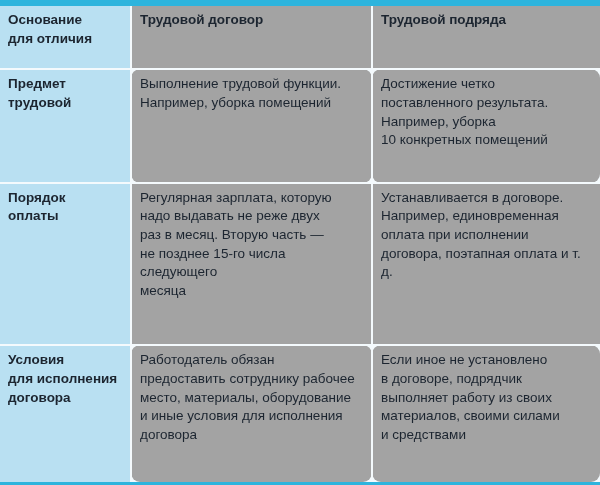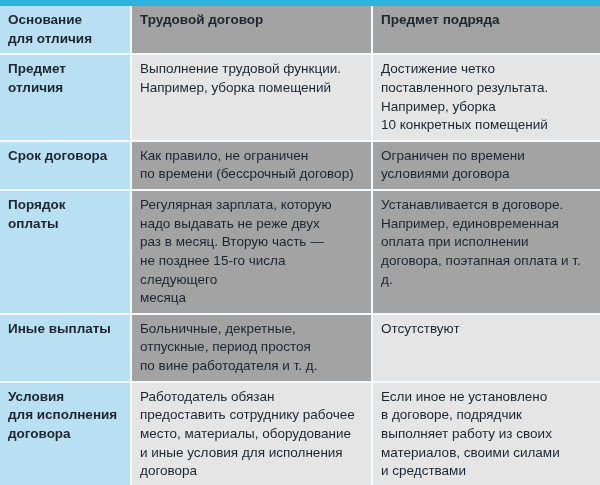--- a/index.html
+++ b/index.html
@@ -30,76 +30,62 @@
     line-height: 1.38;
   }
   
   table.cmp tr td:first-child { border-left: 0; }
   table.cmp tr td:last-child  { border-right: 0; }
   table.cmp tr:first-child td { border-top: 0; }
   table.cmp tr:last-child td  { border-bottom: 0; }
 
   .c1 { background: #b9e0f2; font-weight: bold; }      
   .m  { background: #a3a3a3; }                          
-  .l  { background: #e5e5e5; }                          
+  .l  { background: #a3a3a3; border-radius: 9px; }                          
   .hdr { font-weight: bold; padding-top: 7px; }
 </style>
 </head>
 <body>
 
 <div class="table-frame">
   <table class="cmp">
     <colgroup>
       <col style="width:131px">
       <col style="width:241px">
       <col style="width:228px">
     </colgroup>
     <tbody>
         <tr style="height:43px">
       <td class="c1 hdr">Основание
 для отличия</td>
       <td class="m hdr">Трудовой договор</td>
-      <td class="m hdr">Предмет подряда</td>
+      <td class="m hdr">Трудовой подряда</td>
     </tr>
     <tr style="height:78px">
       <td class="c1">Предмет
-отличия</td>
+трудовой</td>
       <td class="l">Выполнение трудовой функции.
 Например, уборка помещений</td>
       <td class="l">Достижение четко
 поставленного результата.
 Например, уборка
 10 конкретных помещений</td>
-    </tr>
-    <tr style="height:44px">
-      <td class="c1">Срок договора</td>
-      <td class="m">Как правило, не ограничен
-по времени (бессрочный договор)</td>
-      <td class="m">Ограничен по времени
-условиями договора</td>
     </tr>
     <tr style="height:98px">
       <td class="c1">Порядок
 оплаты</td>
       <td class="m">Регулярная зарплата, которую
 надо выдавать не реже двух
 раз в месяц. Вторую часть —
 не позднее 15-го числа следующего
 месяца</td>
       <td class="m">Устанавливается в договоре.
 Например, единовременная
 оплата при исполнении
 договора, поэтапная оплата и т. д.</td>
-    </tr>
-    <tr style="height:52px">
-      <td class="c1">Иные выплаты</td>
-      <td class="m">Больничные, декретные,
-отпускные, период простоя
-по вине работодателя и т. д.</td>
-      <td class="l">Отсутствуют</td>
     </tr>
     <tr style="height:101px">
       <td class="c1">Условия
 для исполнения
 договора</td>
       <td class="l">Работодатель обязан
 предоставить сотруднику рабочее
 место, материалы, оборудование
 и иные условия для исполнения
 договора</td>

